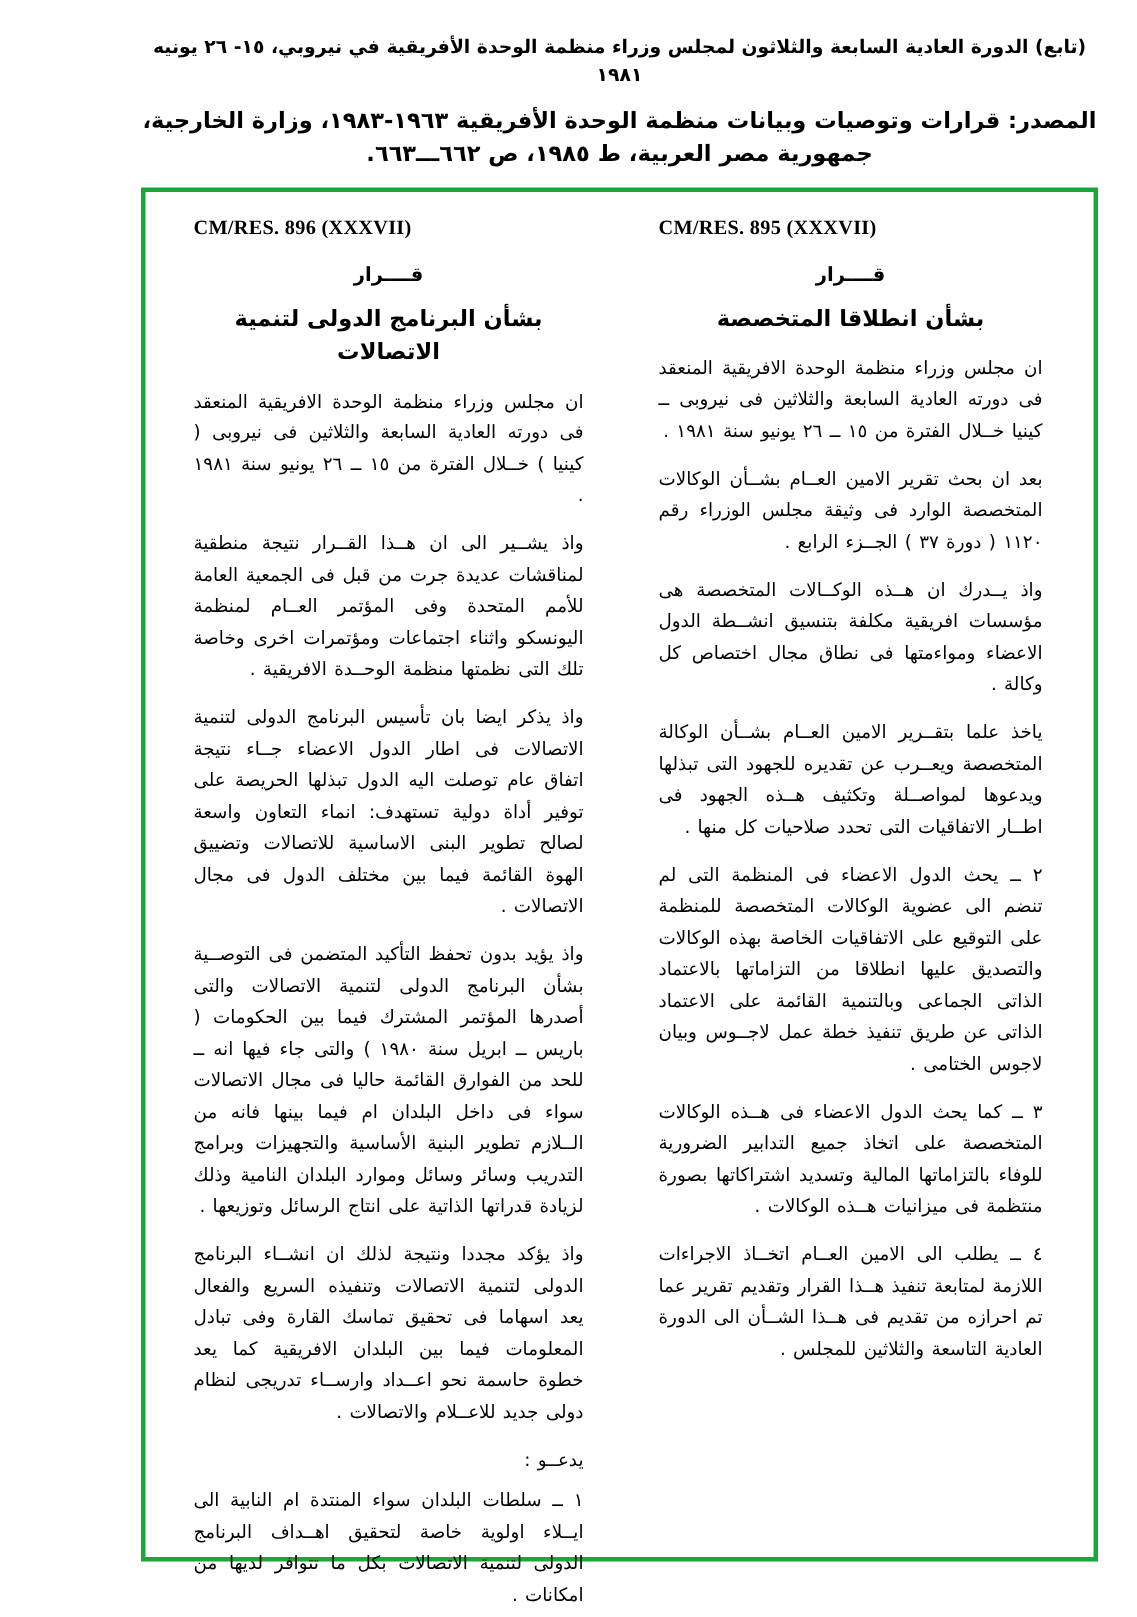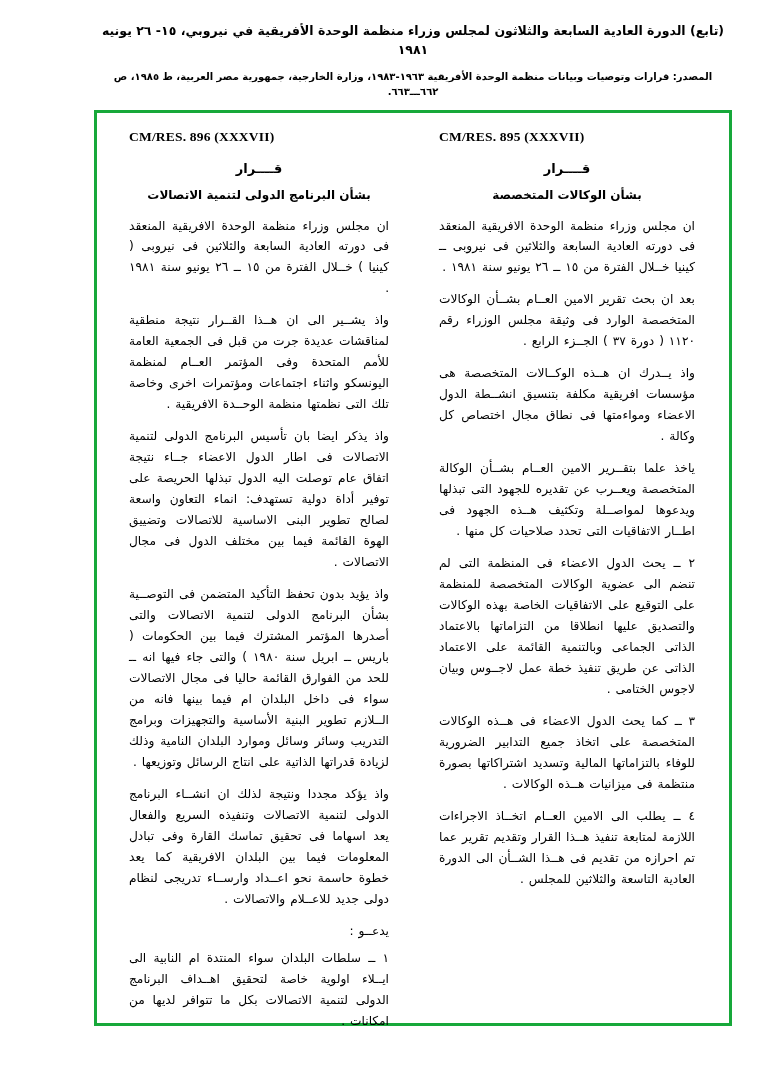--- a/index.html
+++ b/index.html
@@ -27,21 +27,21 @@
     direction: rtl;
   }
   .header-title {
     font-size: 12.5px;
     font-weight: bold;
     letter-spacing: 0px;
     line-height: 1.5;
     margin-top: 8px;
   }
   .header-source {
-    font-size: 10px;
+    font-size: 15px;
     font-weight: bold;
     margin-top: 9px;
     line-height: 1.5;
   }
   .frame {
     margin-top: 11px;
     border: 3.5px solid #17a83a;
     height: 916px;
     box-sizing: border-box;
     padding: 16px 18px 10px 18px;
@@ -81,21 +81,21 @@
   .res-title {
     text-align: center;
     font-size: 13px;
     font-weight: bold;
     letter-spacing: 2px;
     margin-top: 12px;
     margin-bottom: 4px;
   }
   .res-subtitle {
     text-align: center;
-    font-size: 12px;
+    font-size: 15px;
     font-weight: bold;
     margin-top: 10px;
     margin-bottom: 12px;
     line-height: 1.5;
   }
   p.para {
     font-size: 12.2px;
     line-height: 1.72;
     margin: 0 0 11px 0;
     text-align: justify;
@@ -127,21 +127,21 @@
     <div class="header-title">(تابع) الدورة العادية السابعة والثلاثون لمجلس وزراء منظمة الوحدة الأفريقية في نيروبي، ١٥- ٢٦ يونيه ١٩٨١</div>
     <div class="header-source">المصدر: قرارات وتوصيات وبيانات منظمة الوحدة الأفريقية ١٩٦٣-١٩٨٣، وزارة الخارجية، جمهورية مصر العربية، ط ١٩٨٥، ص ٦٦٢ـــ٦٦٣.</div>
   </div>
 
   <div class="frame">
     <div class="frame-inner">
 
       <div class="col col-right">
         <div class="doc-code">CM/RES. 895 (XXXVII)</div>
         <div class="res-title">قــــرار</div>
-        <div class="res-subtitle">بشأن الوكالات المتخصصة</div>
+        <div class="res-subtitle">بشأن انطلاقا المتخصصة</div>
         <p class="para">ان مجلس وزراء منظمة الوحدة الافريقية المنعقد فى دورته العادية السابعة والثلاثين فى نيروبى ــ كينيا خــلال الفترة من ١٥ ــ ٢٦ يونيو سنة ١٩٨١ .</p>
         <p class="para">بعد ان بحث تقرير الامين العــام بشــأن الوكالات المتخصصة الوارد فى وثيقة مجلس الوزراء رقم ١١٢٠ ( دورة ٣٧ ) الجــزء الرابع .</p>
         <p class="para">واذ يــدرك ان هــذه الوكــالات المتخصصة هى مؤسسات افريقية مكلفة بتنسيق انشــطة الدول الاعضاء ومواءمتها فى نطاق مجال اختصاص كل وكالة .</p>
         <p class="para">ياخذ علما بتقــرير الامين العــام بشــأن الوكالة المتخصصة ويعــرب عن تقديره للجهود التى تبذلها ويدعوها لمواصــلة وتكثيف هــذه الجهود فى اطــار الاتفاقيات التى تحدد صلاحيات كل منها .</p>
         <p class="para">٢ ــ يحث الدول الاعضاء فى المنظمة التى لم تنضم الى عضوية الوكالات المتخصصة للمنظمة على التوقيع على الاتفاقيات الخاصة بهذه الوكالات والتصديق عليها انطلاقا من التزاماتها بالاعتماد الذاتى الجماعى وبالتنمية القائمة على الاعتماد الذاتى عن طريق تنفيذ خطة عمل لاجــوس وبيان لاجوس الختامى .</p>
         <p class="para">٣ ــ كما يحث الدول الاعضاء فى هــذه الوكالات المتخصصة على اتخاذ جميع التدابير الضرورية للوفاء بالتزاماتها المالية وتسديد اشتراكاتها بصورة منتظمة فى ميزانيات هــذه الوكالات .</p>
         <p class="para">٤ ــ يطلب الى الامين العــام اتخــاذ الاجراءات اللازمة لمتابعة تنفيذ هــذا القرار وتقديم تقرير عما تم احرازه من تقديم فى هــذا الشــأن الى الدورة العادية التاسعة والثلاثين للمجلس .</p>
       </div>
 
       <div class="col col-left">

